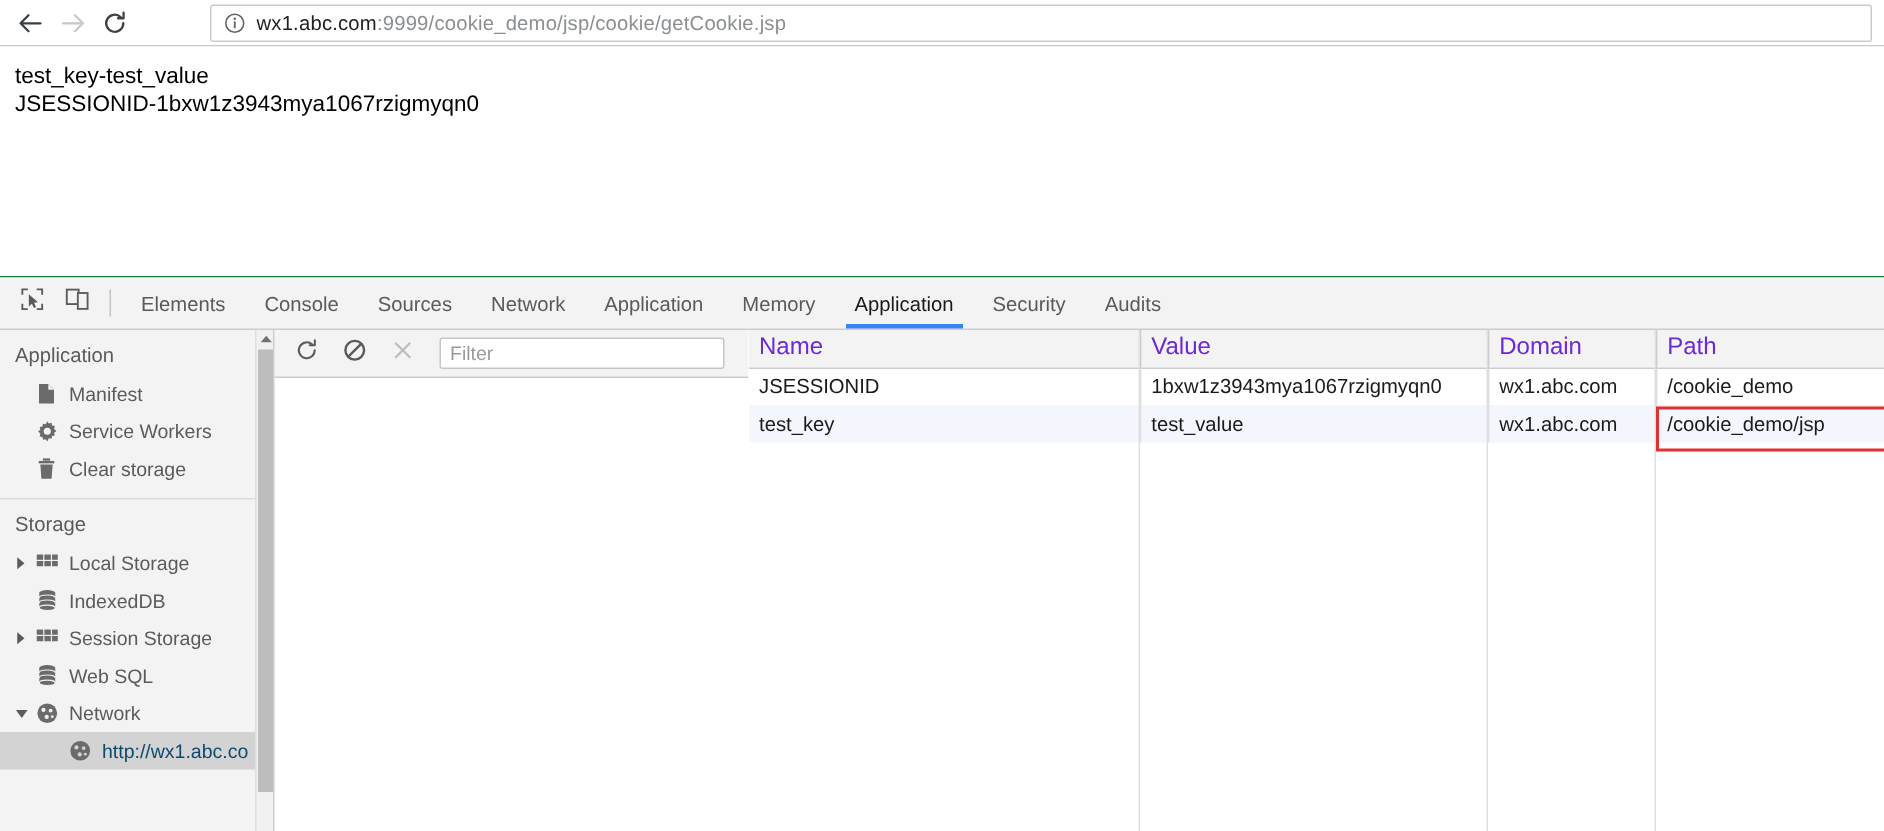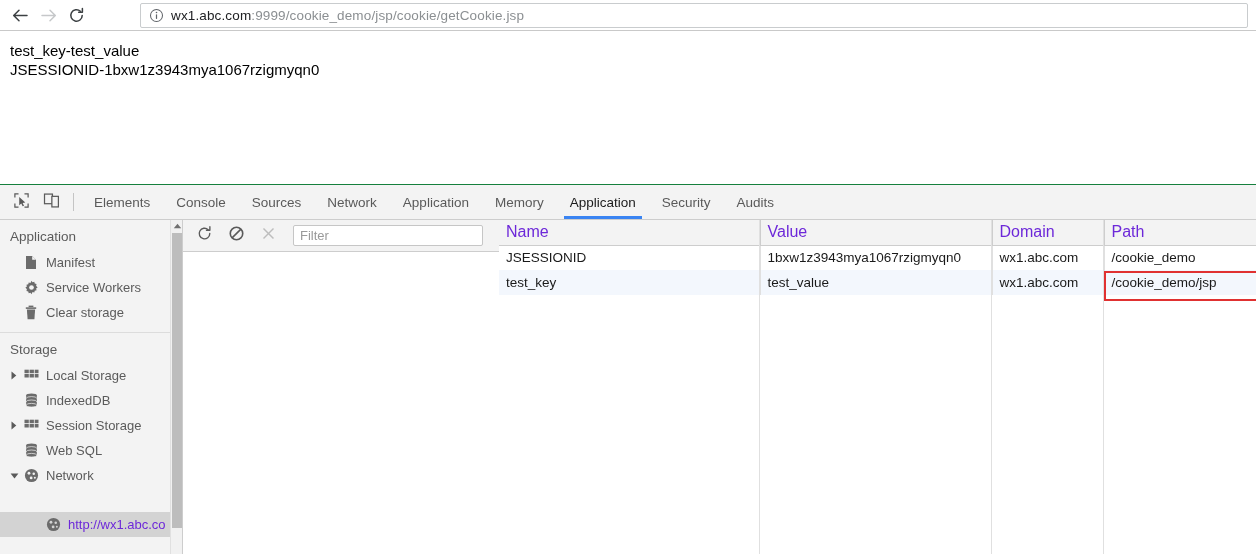--- a/index.html
+++ b/index.html
@@ -129,21 +129,21 @@
   .sb-item {
     display: flex; align-items: center;
     height: 25px;
     padding-left: 22px;
     font-size: 13px;
     color: #5b5b5b;
     white-space: nowrap;
     overflow: hidden;
   }
   .sb-item.child { padding-left: 44px; }
-  .sb-item.selected { background: #d3d3d3; color: #6d28d9; margin-top: 24px; }
+  .sb-item.selected { background: #d3d3d3; color: #0c4a6e; }
   .sb-arrow {
     width: 12px; flex: 0 0 12px;
     display: flex; align-items: center; justify-content: center;
     margin-left: -14px; margin-right: 2px;
   }
   .sb-arrow.spacer { visibility: hidden; }
   .sb-ico {
     width: 18px; flex: 0 0 18px;
     display: flex; align-items: center; justify-content: center;
     margin-right: 6px;

